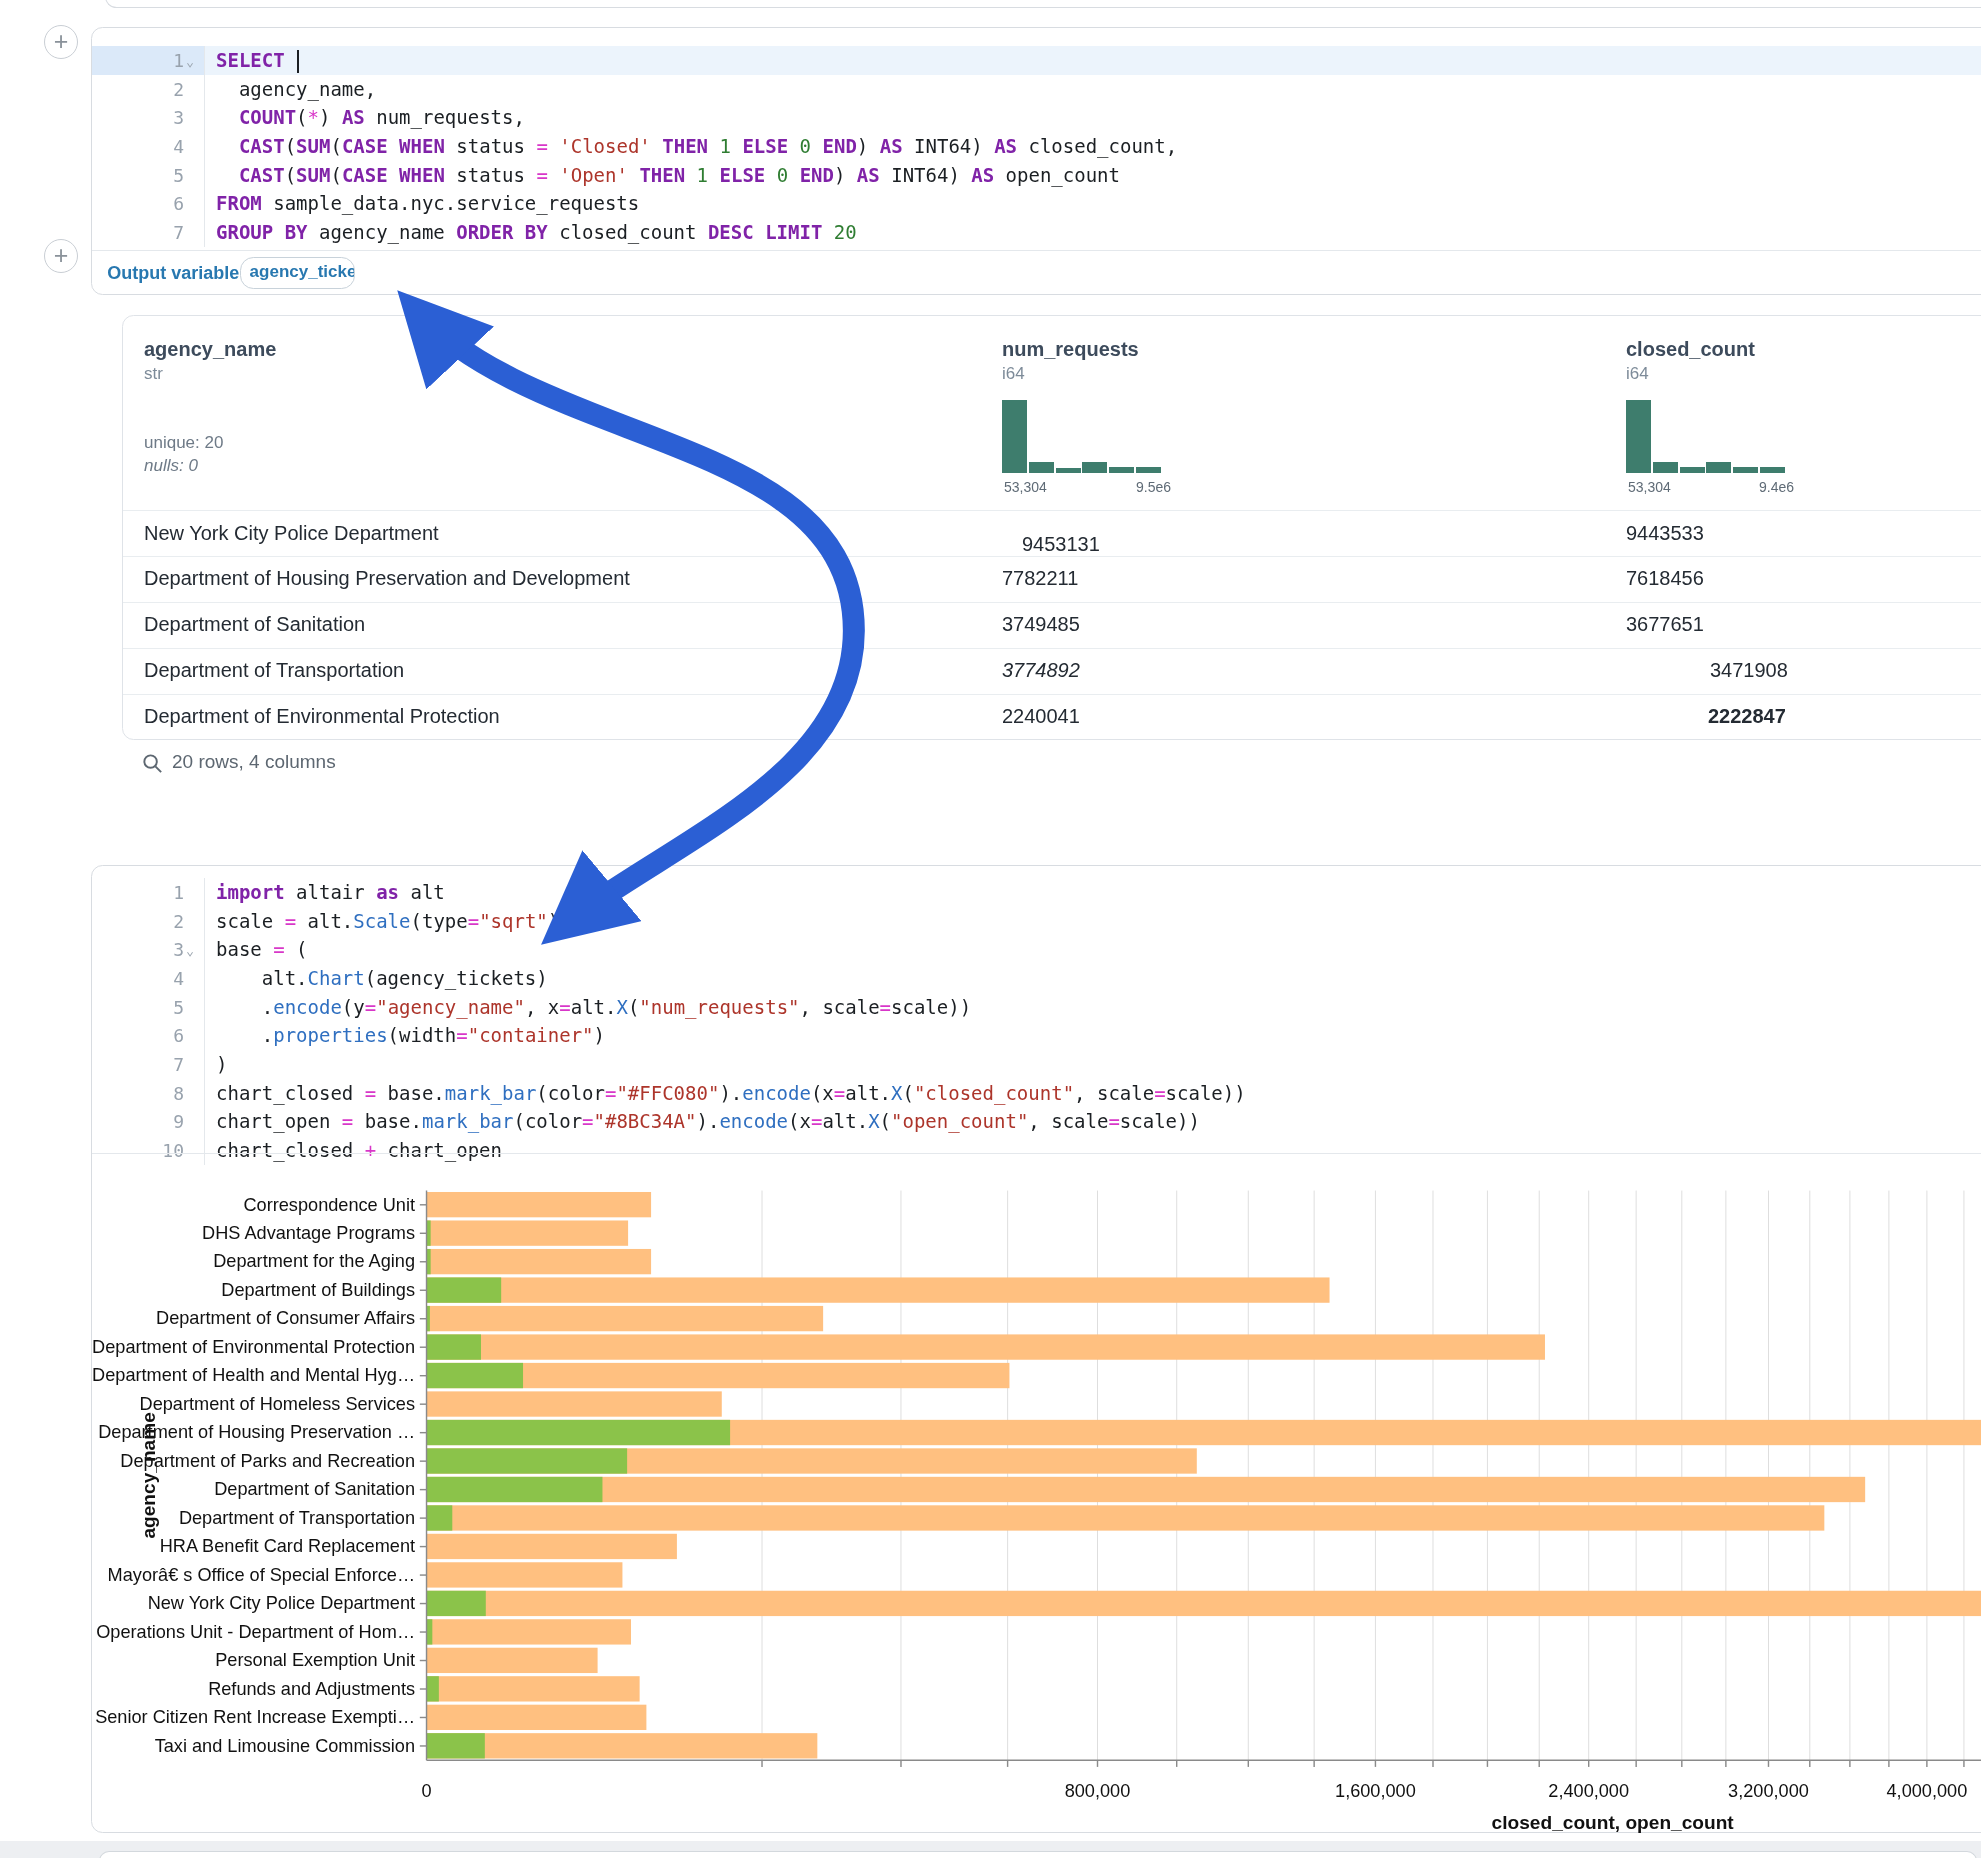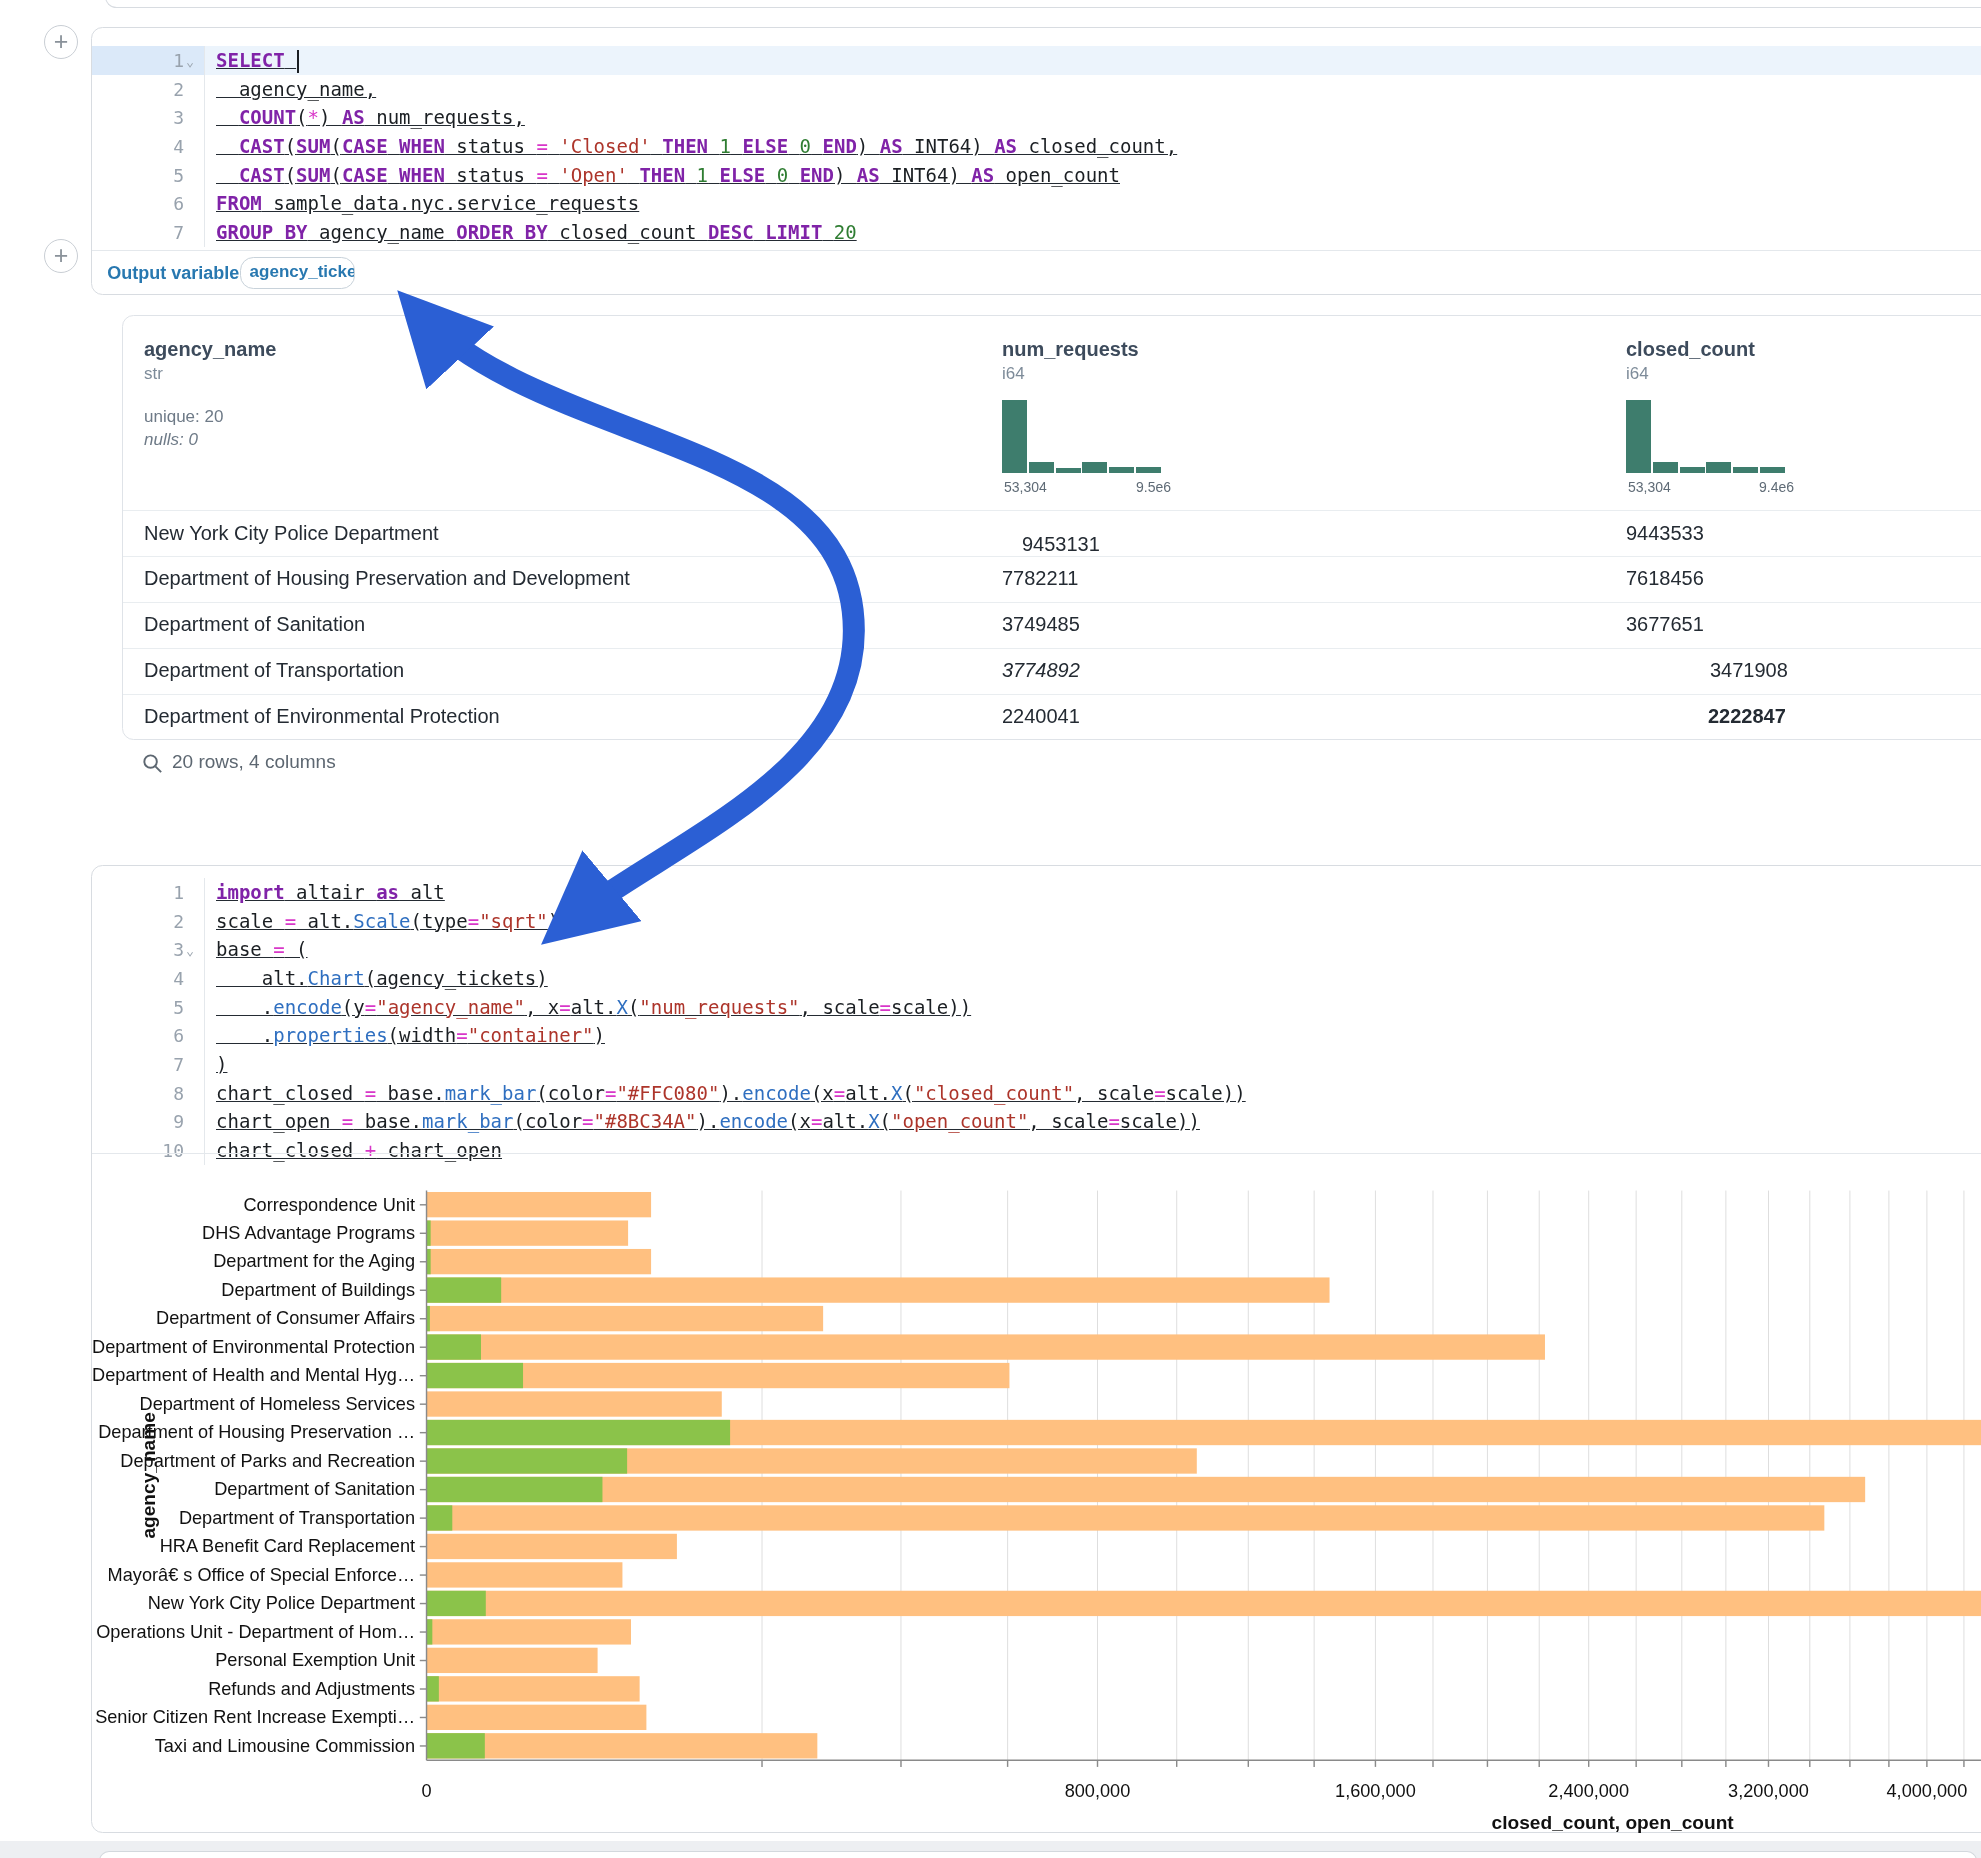--- a/index.html
+++ b/index.html
@@ -28,21 +28,21 @@
     border:1.4px solid #c9ced4; background:#fff; color:#8a929a;
     font-size:25px; line-height:31px; text-align:center; cursor:pointer;
   }
   
   .code-area { position:absolute; left:0; right:0; }
   .code-row { position:absolute; left:0; width:2063px; height:29px; font-family:"DejaVu Sans Mono", monospace; font-size:19px; line-height:29px; white-space:pre; }
   .code-row.active { background:#ecf4fc; }
   .code-row.active::before { content:""; position:absolute; left:0; top:0; width:112px; height:29px; background:#dbe9f9; }
   .ln { position:absolute; left:0; top:0; width:92px; text-align:right; color:#98a2ad; font-size:18px; }
   .fold { position:absolute; left:94px; top:1px; width:15.3px; color:#9aa4ae; font-size:13.4px; }
-  .code-txt { position:absolute; left:124px; top:0;text-decoration:underline; }
+  .code-txt { position:absolute; left:124px; top:0; }
   .gutter-sep { position:absolute; left:112px; width:1px; background:#e4e8ec; }
   .tk-k { color:#8023a8; font-weight:bold; }
   .tk-f { color:#2f6fc0; }
   .tk-s { color:#ad352b; }
   .tk-n { color:#2f7d32; }
   .tk-o { color:#d836c8; }
   .tk-t { color:#1b1f23; }
   .caret { display:inline-block; width:1.9px; height:23px; background:#1b1f23; vertical-align:middle; margin-left:1px; }
   
   .outvar-row { position:absolute; left:0; right:0; top:222px; height:45px; border-top:1px solid #e4e8ec; }
@@ -52,21 +52,21 @@
     border:1px solid #c8d2da; border-radius:13.4px; background:#fff; padding:4.8px 8.6px;
     font-size:17px; font-weight:bold; color:#2878b0; white-space:nowrap; cursor:pointer;
   }
   
   .table-card {
     position:absolute; left:122px; top:315px; width:2007px; height:425px;
     background:#fff; border:1px solid #dfe3e8; border-radius:11.5px;
   }
   .col-name { position:absolute; top:22px; font-size:20px; font-weight:bold; color:#3d4b5c; }
   .col-type { position:absolute; top:48px; font-size:17px; color:#7d8b99; }
-  .col-meta { position:absolute; font-size:17px; color:#6e7a87; }
+  .col-meta { position:absolute; font-size:17px; color:#6e7a87;margin-top:26px; }
   .hist { position:absolute; top:84px; width:163px; height:73px; }
   .hist-bar { position:absolute; bottom:0; background:#3e7d6d; }
   .hist-lab { position:absolute; top:163px; font-size:14px; color:#5f6b76; }
   .t-row-sep { position:absolute; left:0; width:2007px; height:1px; background:#e9edf0; }
   .t-cell { position:absolute; font-size:20px; color:#242b33; white-space:nowrap; }
   .table-footer { position:absolute; left:172px; top:751px; font-size:19px; color:#5d6771; }
   .search-ico { position:absolute; left:141px; top:752px; width:23px; height:23px; cursor:pointer; }
   
   .chart-wrap { position:absolute; left:0; top:288px; width:2724px; height:681px; }
   

